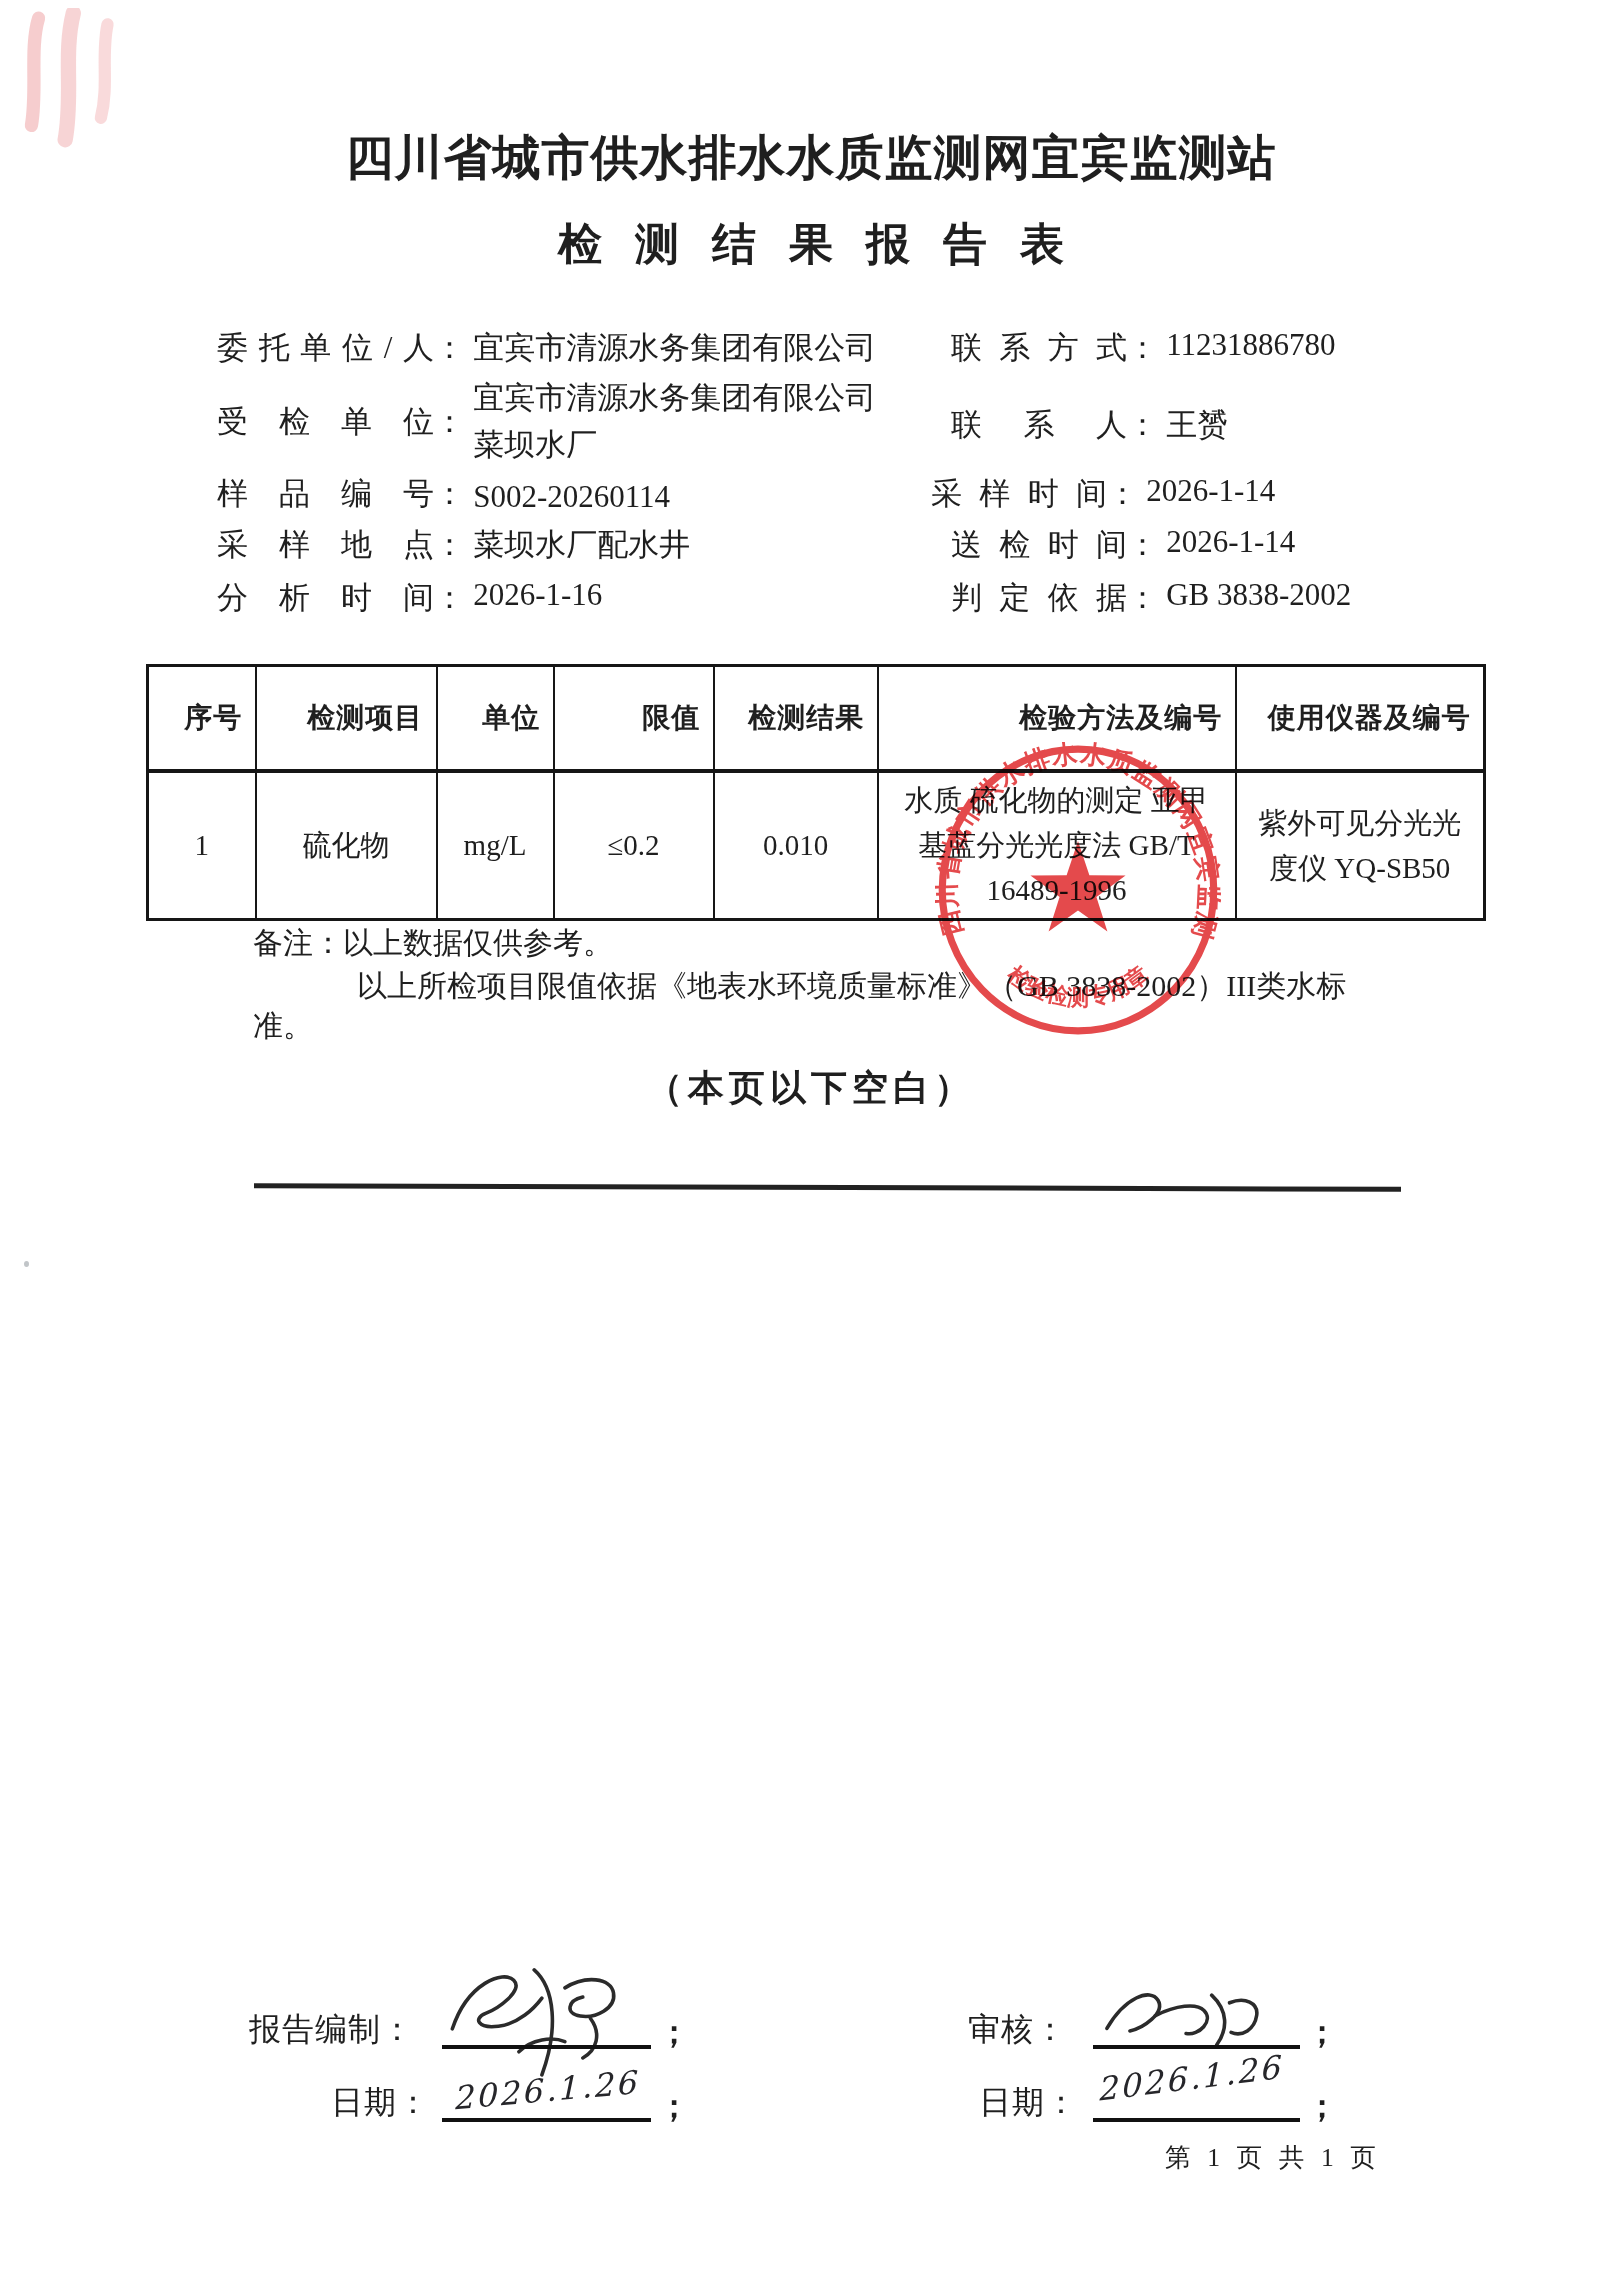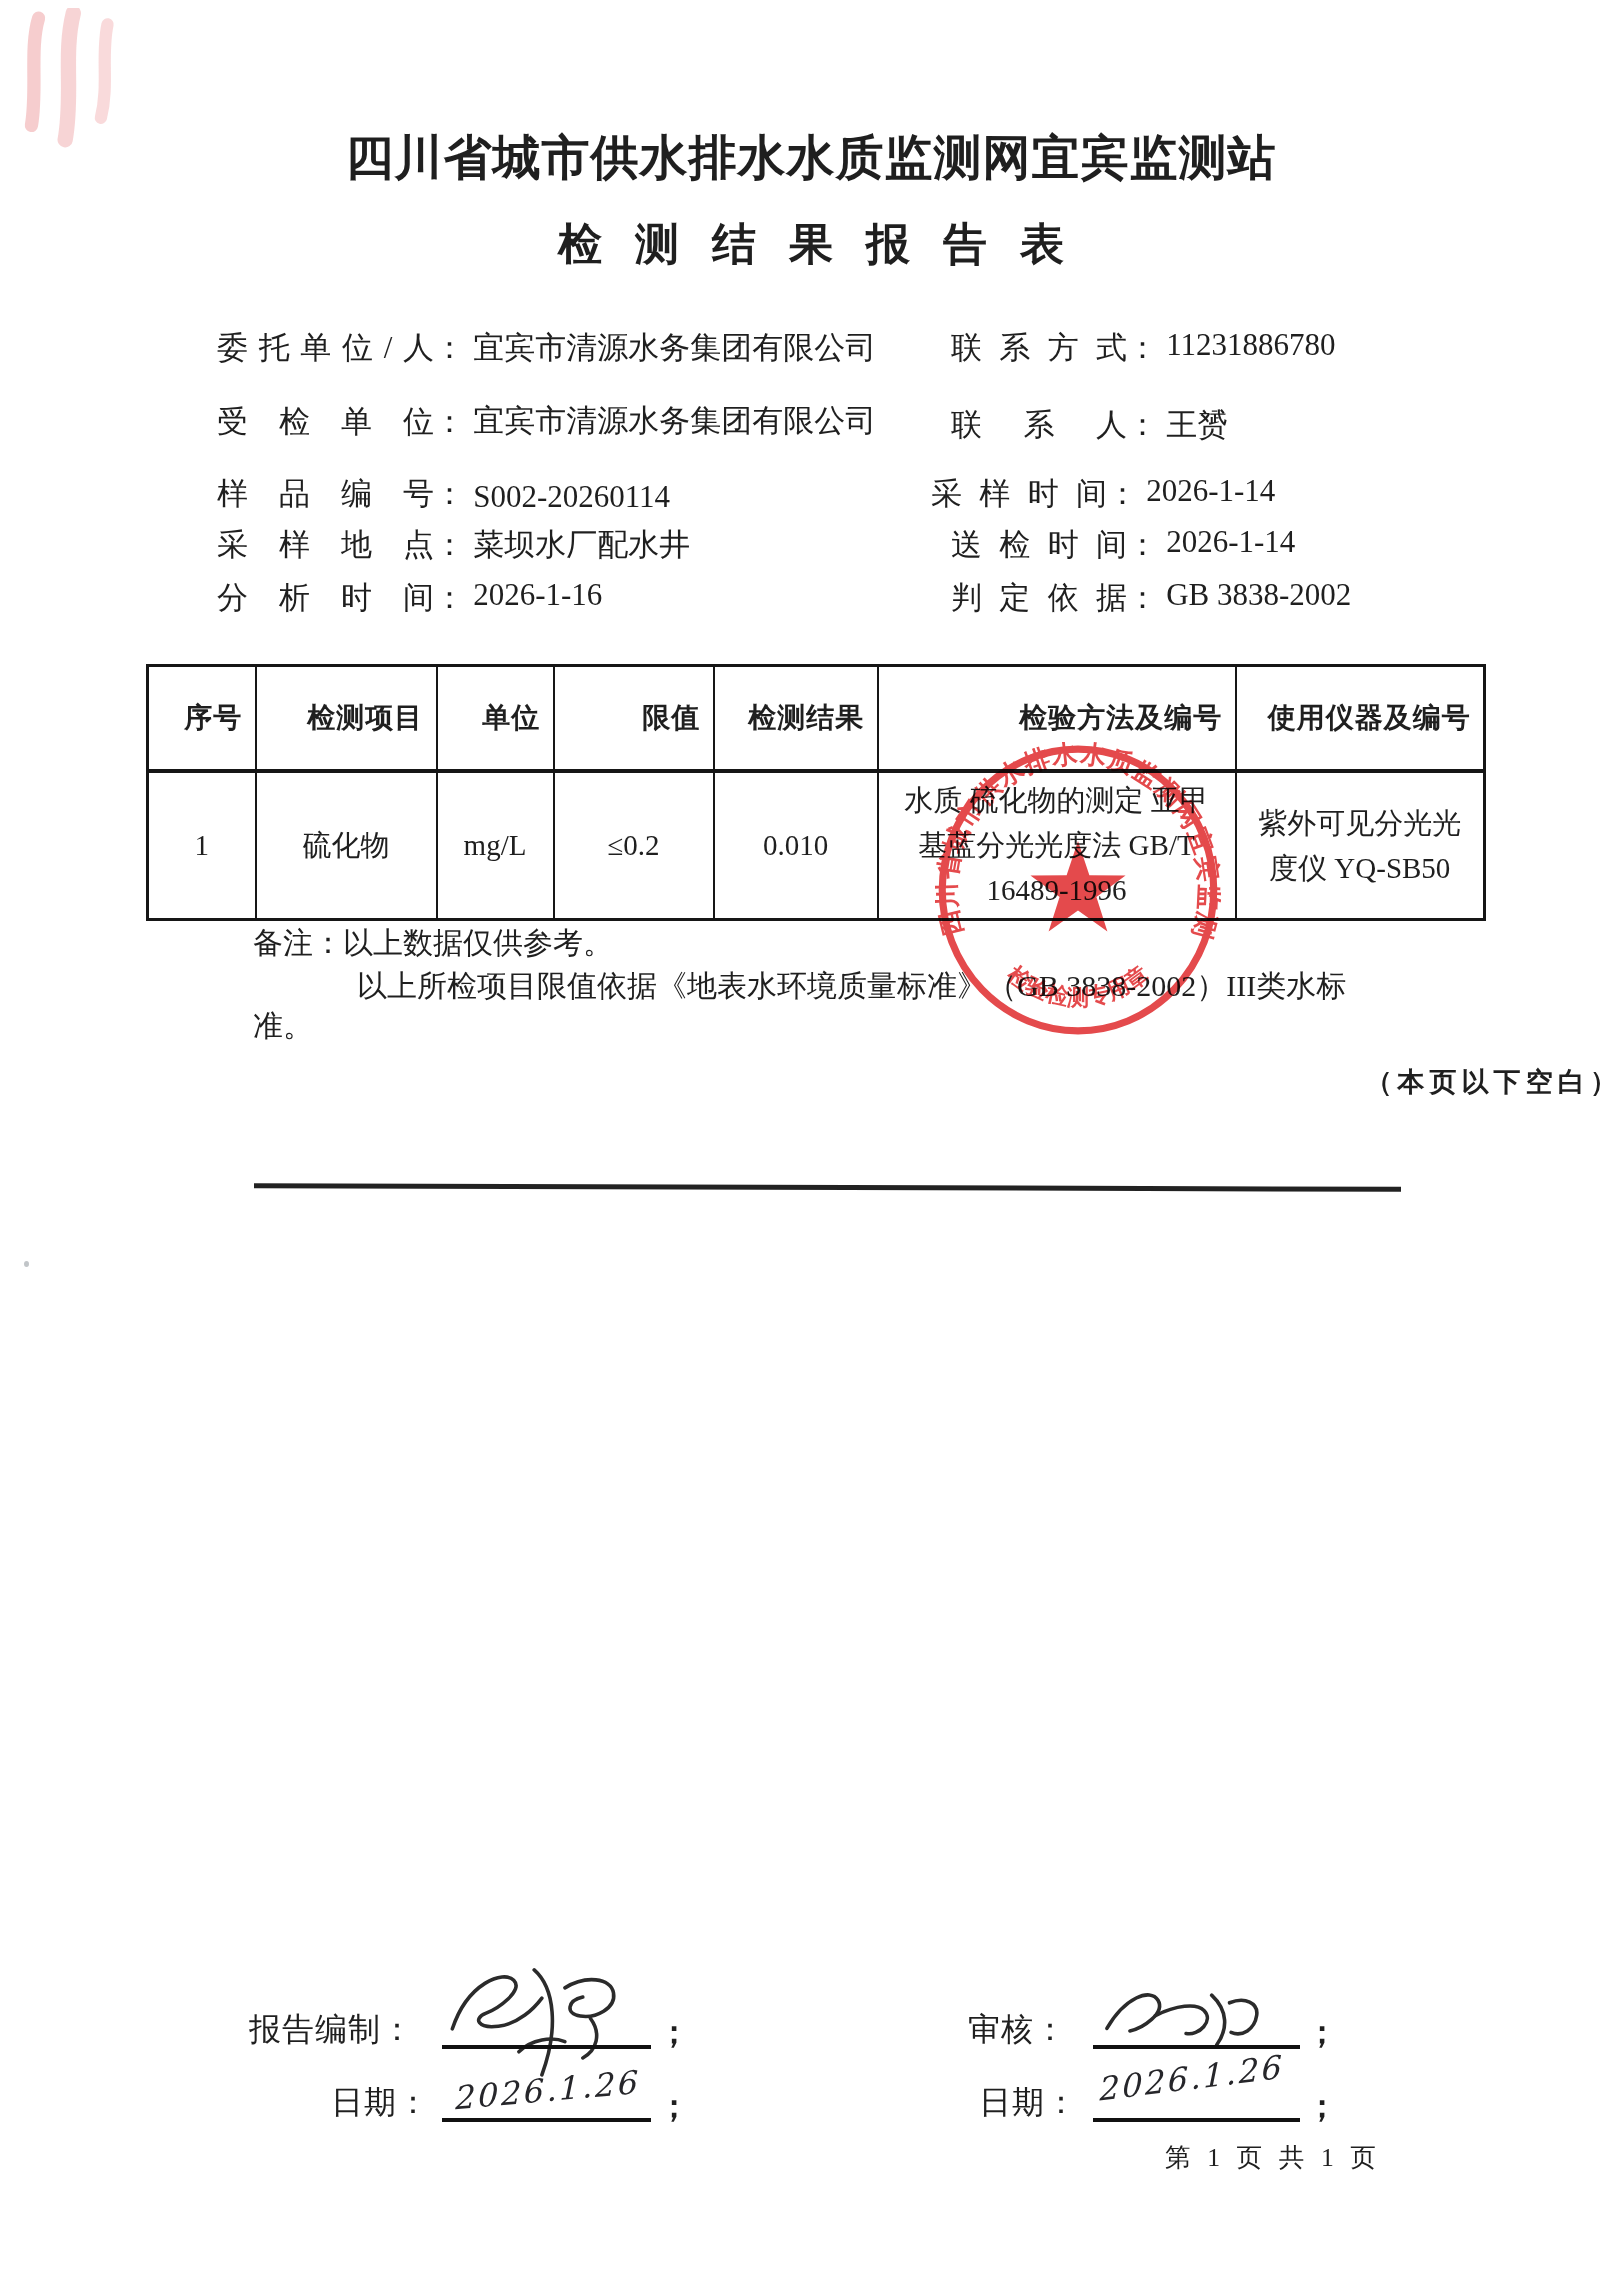--- a/index.html
+++ b/index.html
@@ -23,21 +23,21 @@
   .val{margin-left:8.2px;}
   .val-stack{margin-left:8.2px;line-height:1.5;}
   
   table.results{border-collapse:collapse;width:1338px;table-layout:fixed;border:3.1px solid #161616;}
   table.results th,table.results td{border:2px solid #161616;text-align:center;vertical-align:middle;padding:0 12.3px;}
   table.results th{height:102px;font-size:28px;font-weight:600;letter-spacing:1px;border-bottom:4.1px solid #161616;text-align:right;}
   table.results td{height:145px;font-size:29px;}
   td.small{font-size:23.5px;line-height:1.55;}
   
   .note{font-size:30px;white-space:nowrap;}
-  .blank-notice{top:1064px;left:0;width:100%;text-align:right;font-size:27px;font-weight:700;letter-spacing:5.1px;}
+  .blank-notice{top:1064px;left:0;width:100%;text-align:center;font-size:36px;font-weight:700;letter-spacing:5.1px;}
   .rule{top:1185px;left:254px;width:1147px;height:5.1px;background:#222;transform:rotate(0.18deg);}
   
   .sig-label{font-size:32px;font-weight:400;letter-spacing:1px;}
   .underline{height:3.6px;background:#111;}
   .semi{font-size:32px;font-weight:700;}
   .hand-date{font-size:32px;font-style:italic;color:#26262a;letter-spacing:2.6px;font-family:"DejaVu Serif","Liberation Serif",serif;}
   .page-footer{top:2140px;left:1165px;font-size:25.6px;letter-spacing:5.1px;}
   
   .stamp{left:935px;top:742px;mix-blend-mode:multiply;opacity:0.92;z-index:5;}
   
@@ -60,20 +60,21 @@
   <div class="abs info-row" style="left:217px;top:327px;">
     <span class="lbl w-left">委托单位/人</span>
       <span class="colon">：</span>
     <span class="val">宜宾市清源水务集团有限公司</span>
   </div>
   <div class="abs info-row center" style="left:217px;top:373px;height:97px;">
     <span class="lbl w-left">受检单位</span>
       <span class="colon">：</span>
     <span class="val-stack">
       <div>宜宾市清源水务集团有限公司</div>
+      <div>菜坝水厂</div>
     </span>
   </div>
   <div class="abs info-row" style="left:217px;top:473px;align-items:flex-end;">
     <span class="lbl w-left">样品编号</span>
       <span class="colon">：</span>
     <span class="val">S002-20260114</span>
   </div>
   <div class="abs info-row" style="left:217px;top:524px;">
     <span class="lbl w-left">采样地点</span>
       <span class="colon">：</span>

